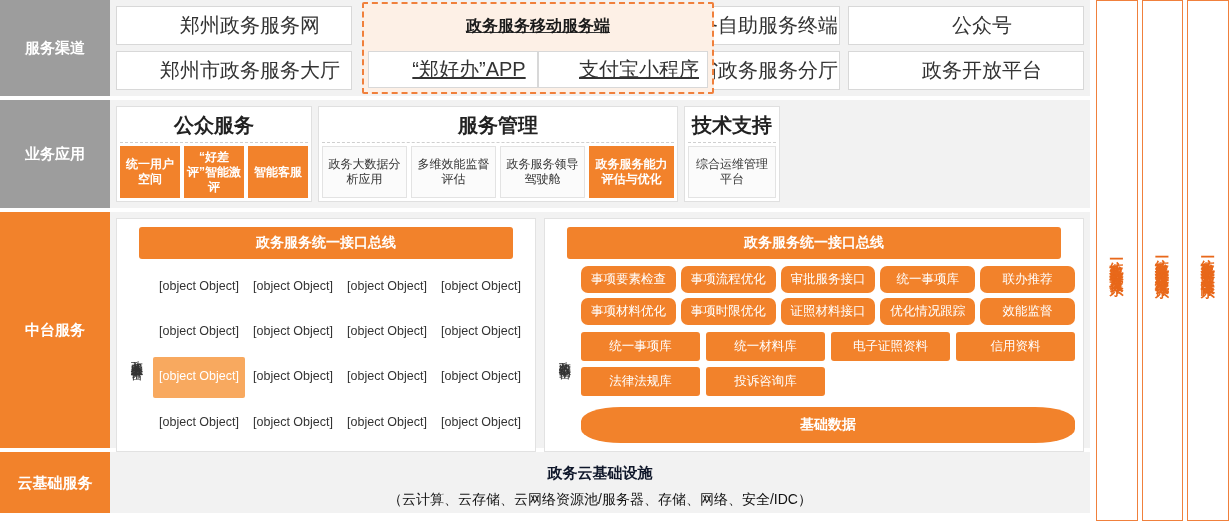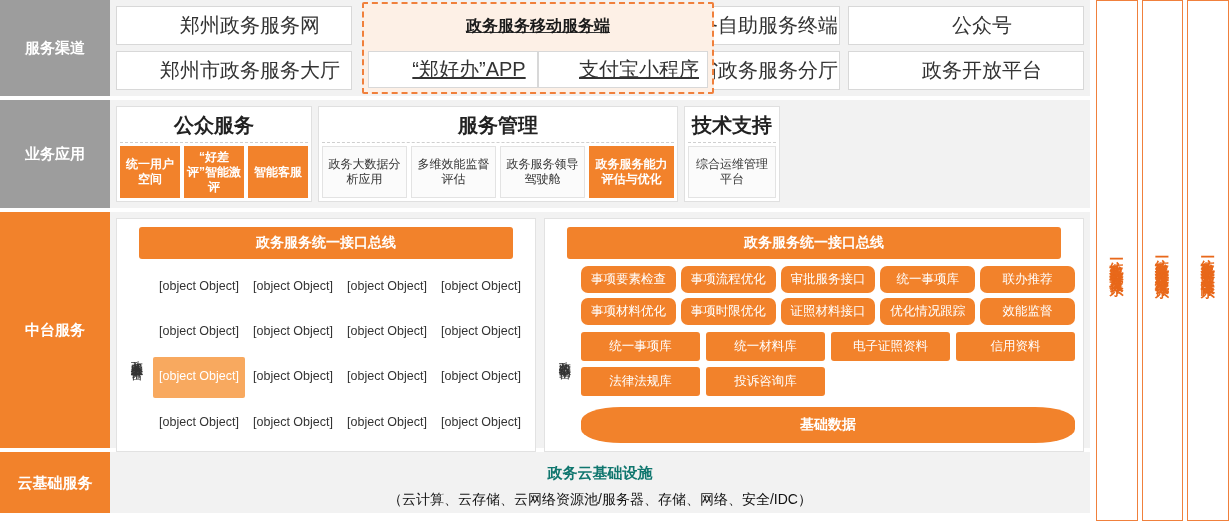--- a/index.html
+++ b/index.html
@@ -271,21 +271,21 @@
 
   
   #row-cloud { height: 61px; }
   #row-cloud .row-label { background: #f2822b; }
   #row-cloud .row-body {
     background: #f2f2f2;
     align-items: center;
     justify-content: center;
     text-align: center;
   }
-  .cloud-t1 { font-size: 15px; font-weight: bold; color: #0f766e; margin-top: 7px; }
+  .cloud-t1 { font-size: 15px; font-weight: bold; color: #0f172a; margin-top: 7px; }
   .cloud-t2 { font-size: 14px; color: #111; margin-top: 2px; }
 </style>
 </head>
 <body>
 
 <div id="root">
 
   <div class="main-col">
 
     <div class="row" id="row-channel">

